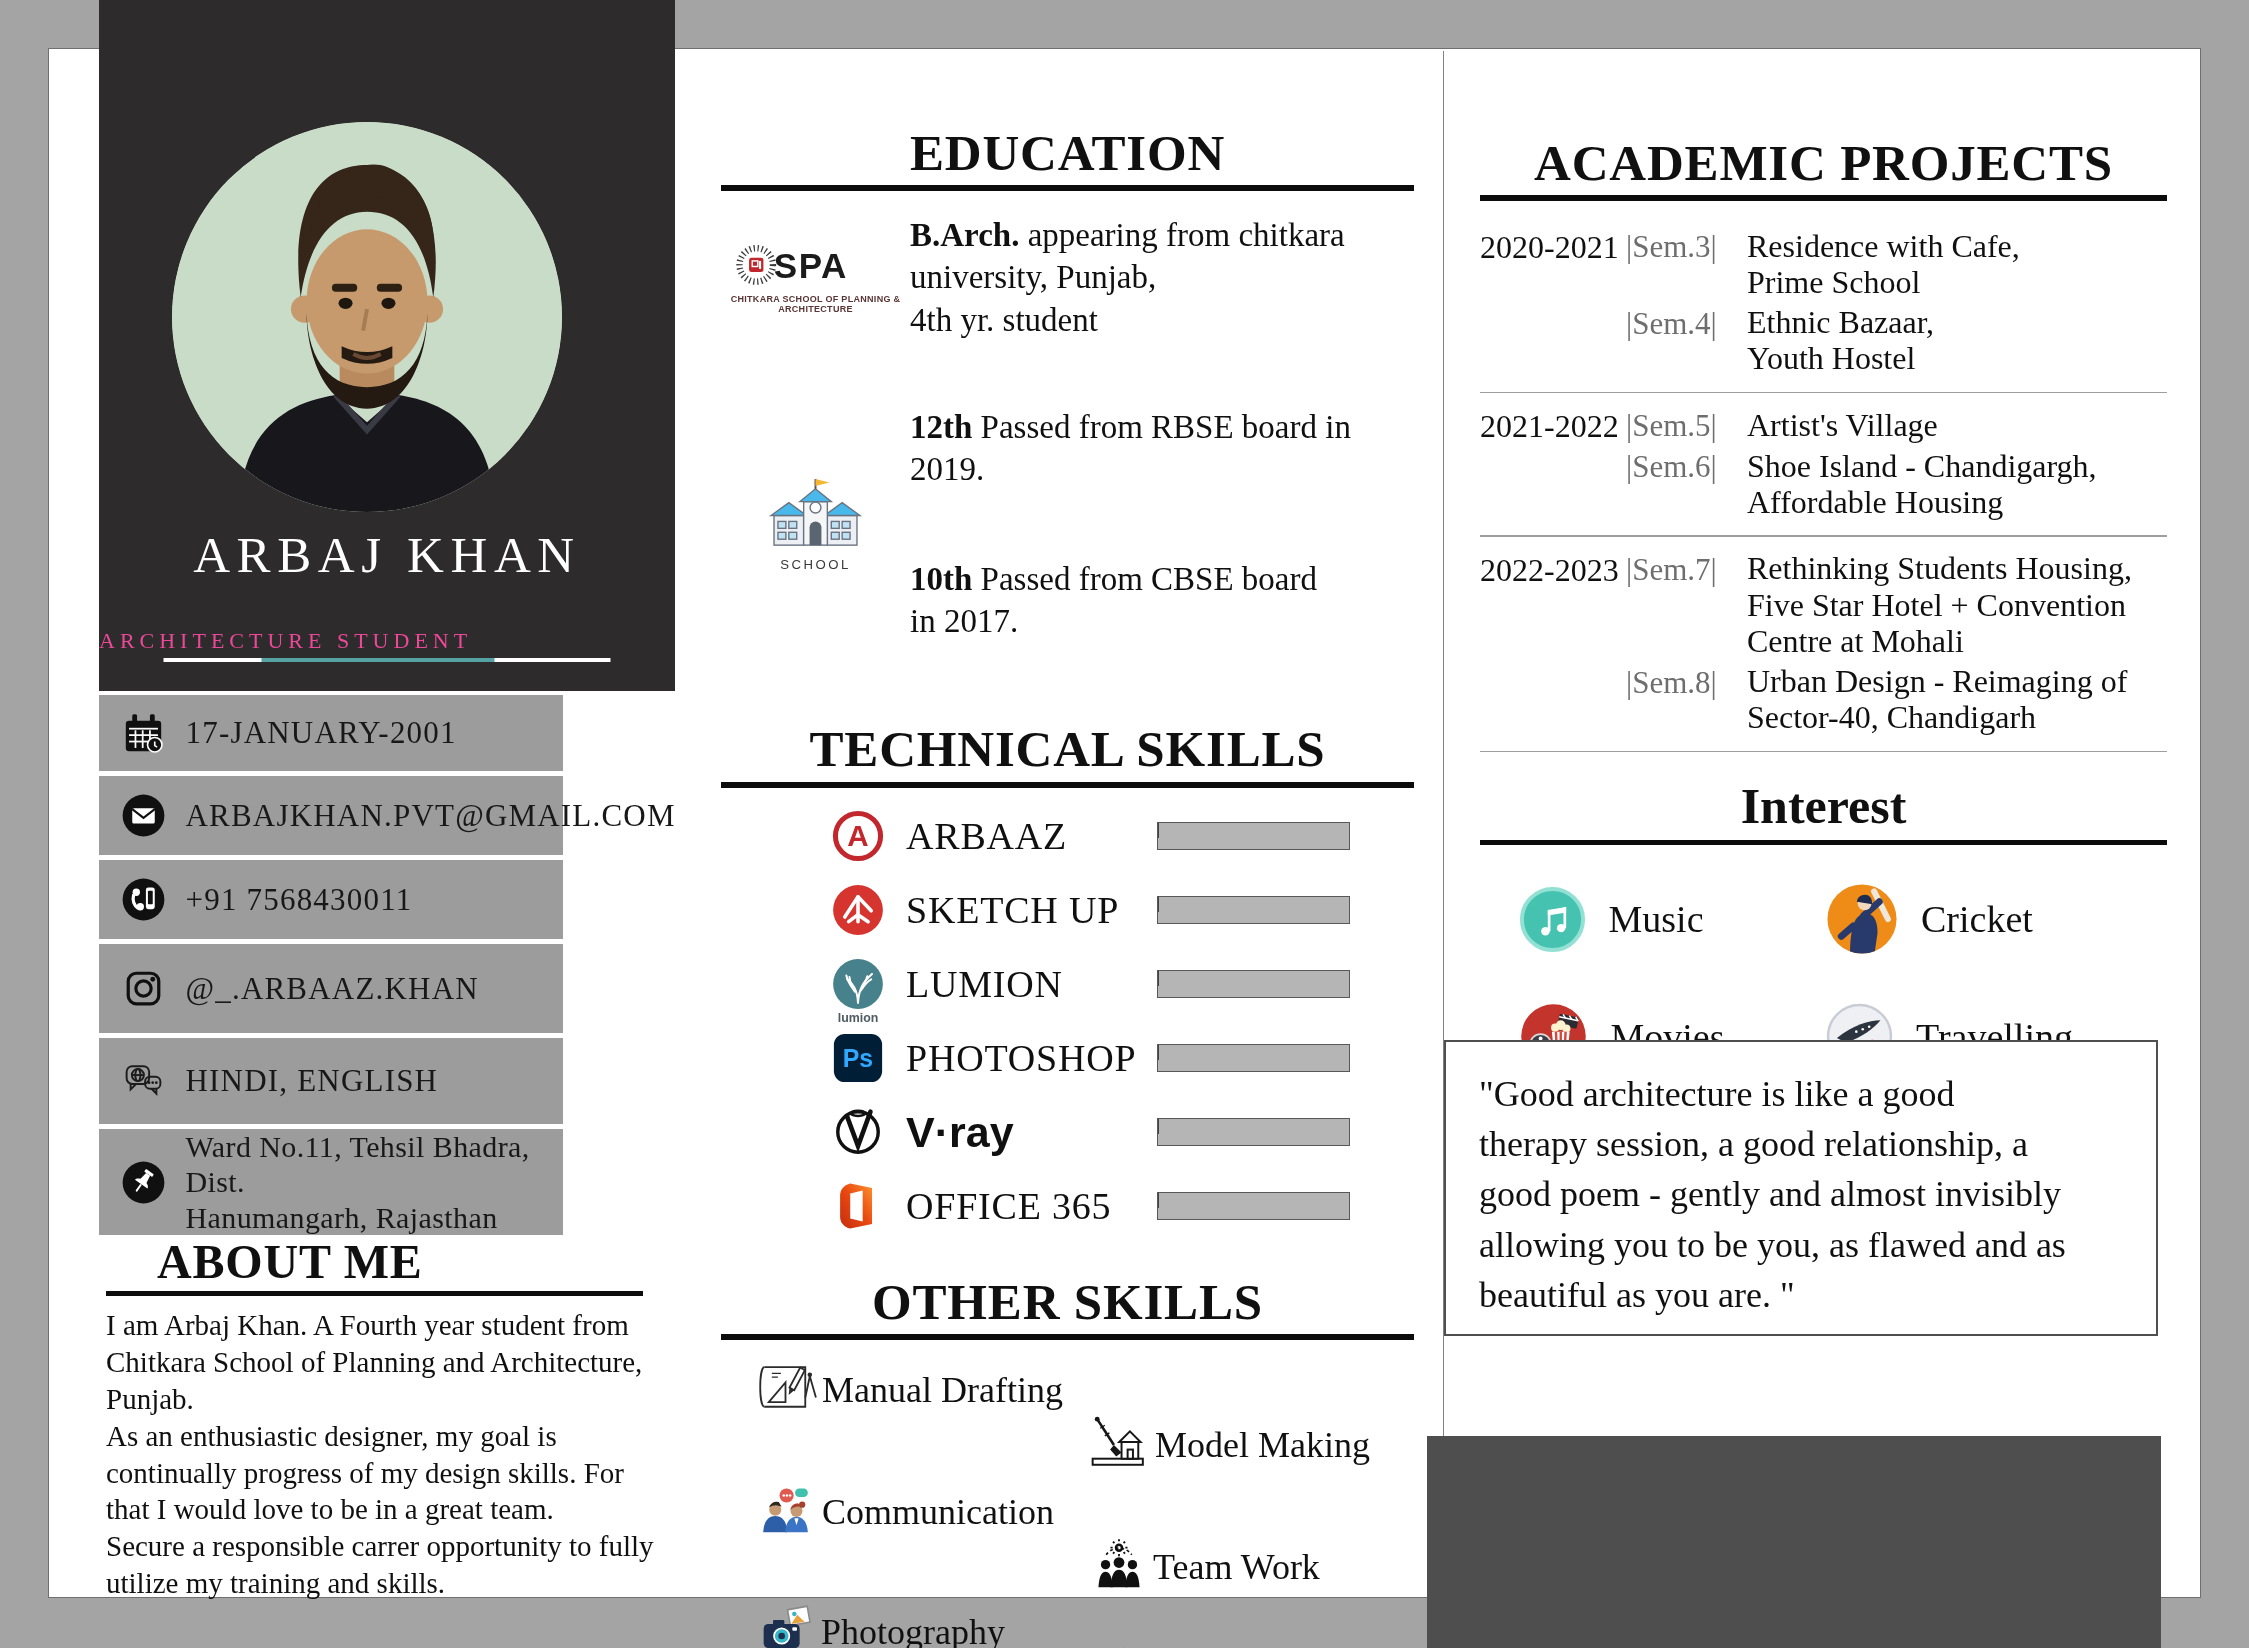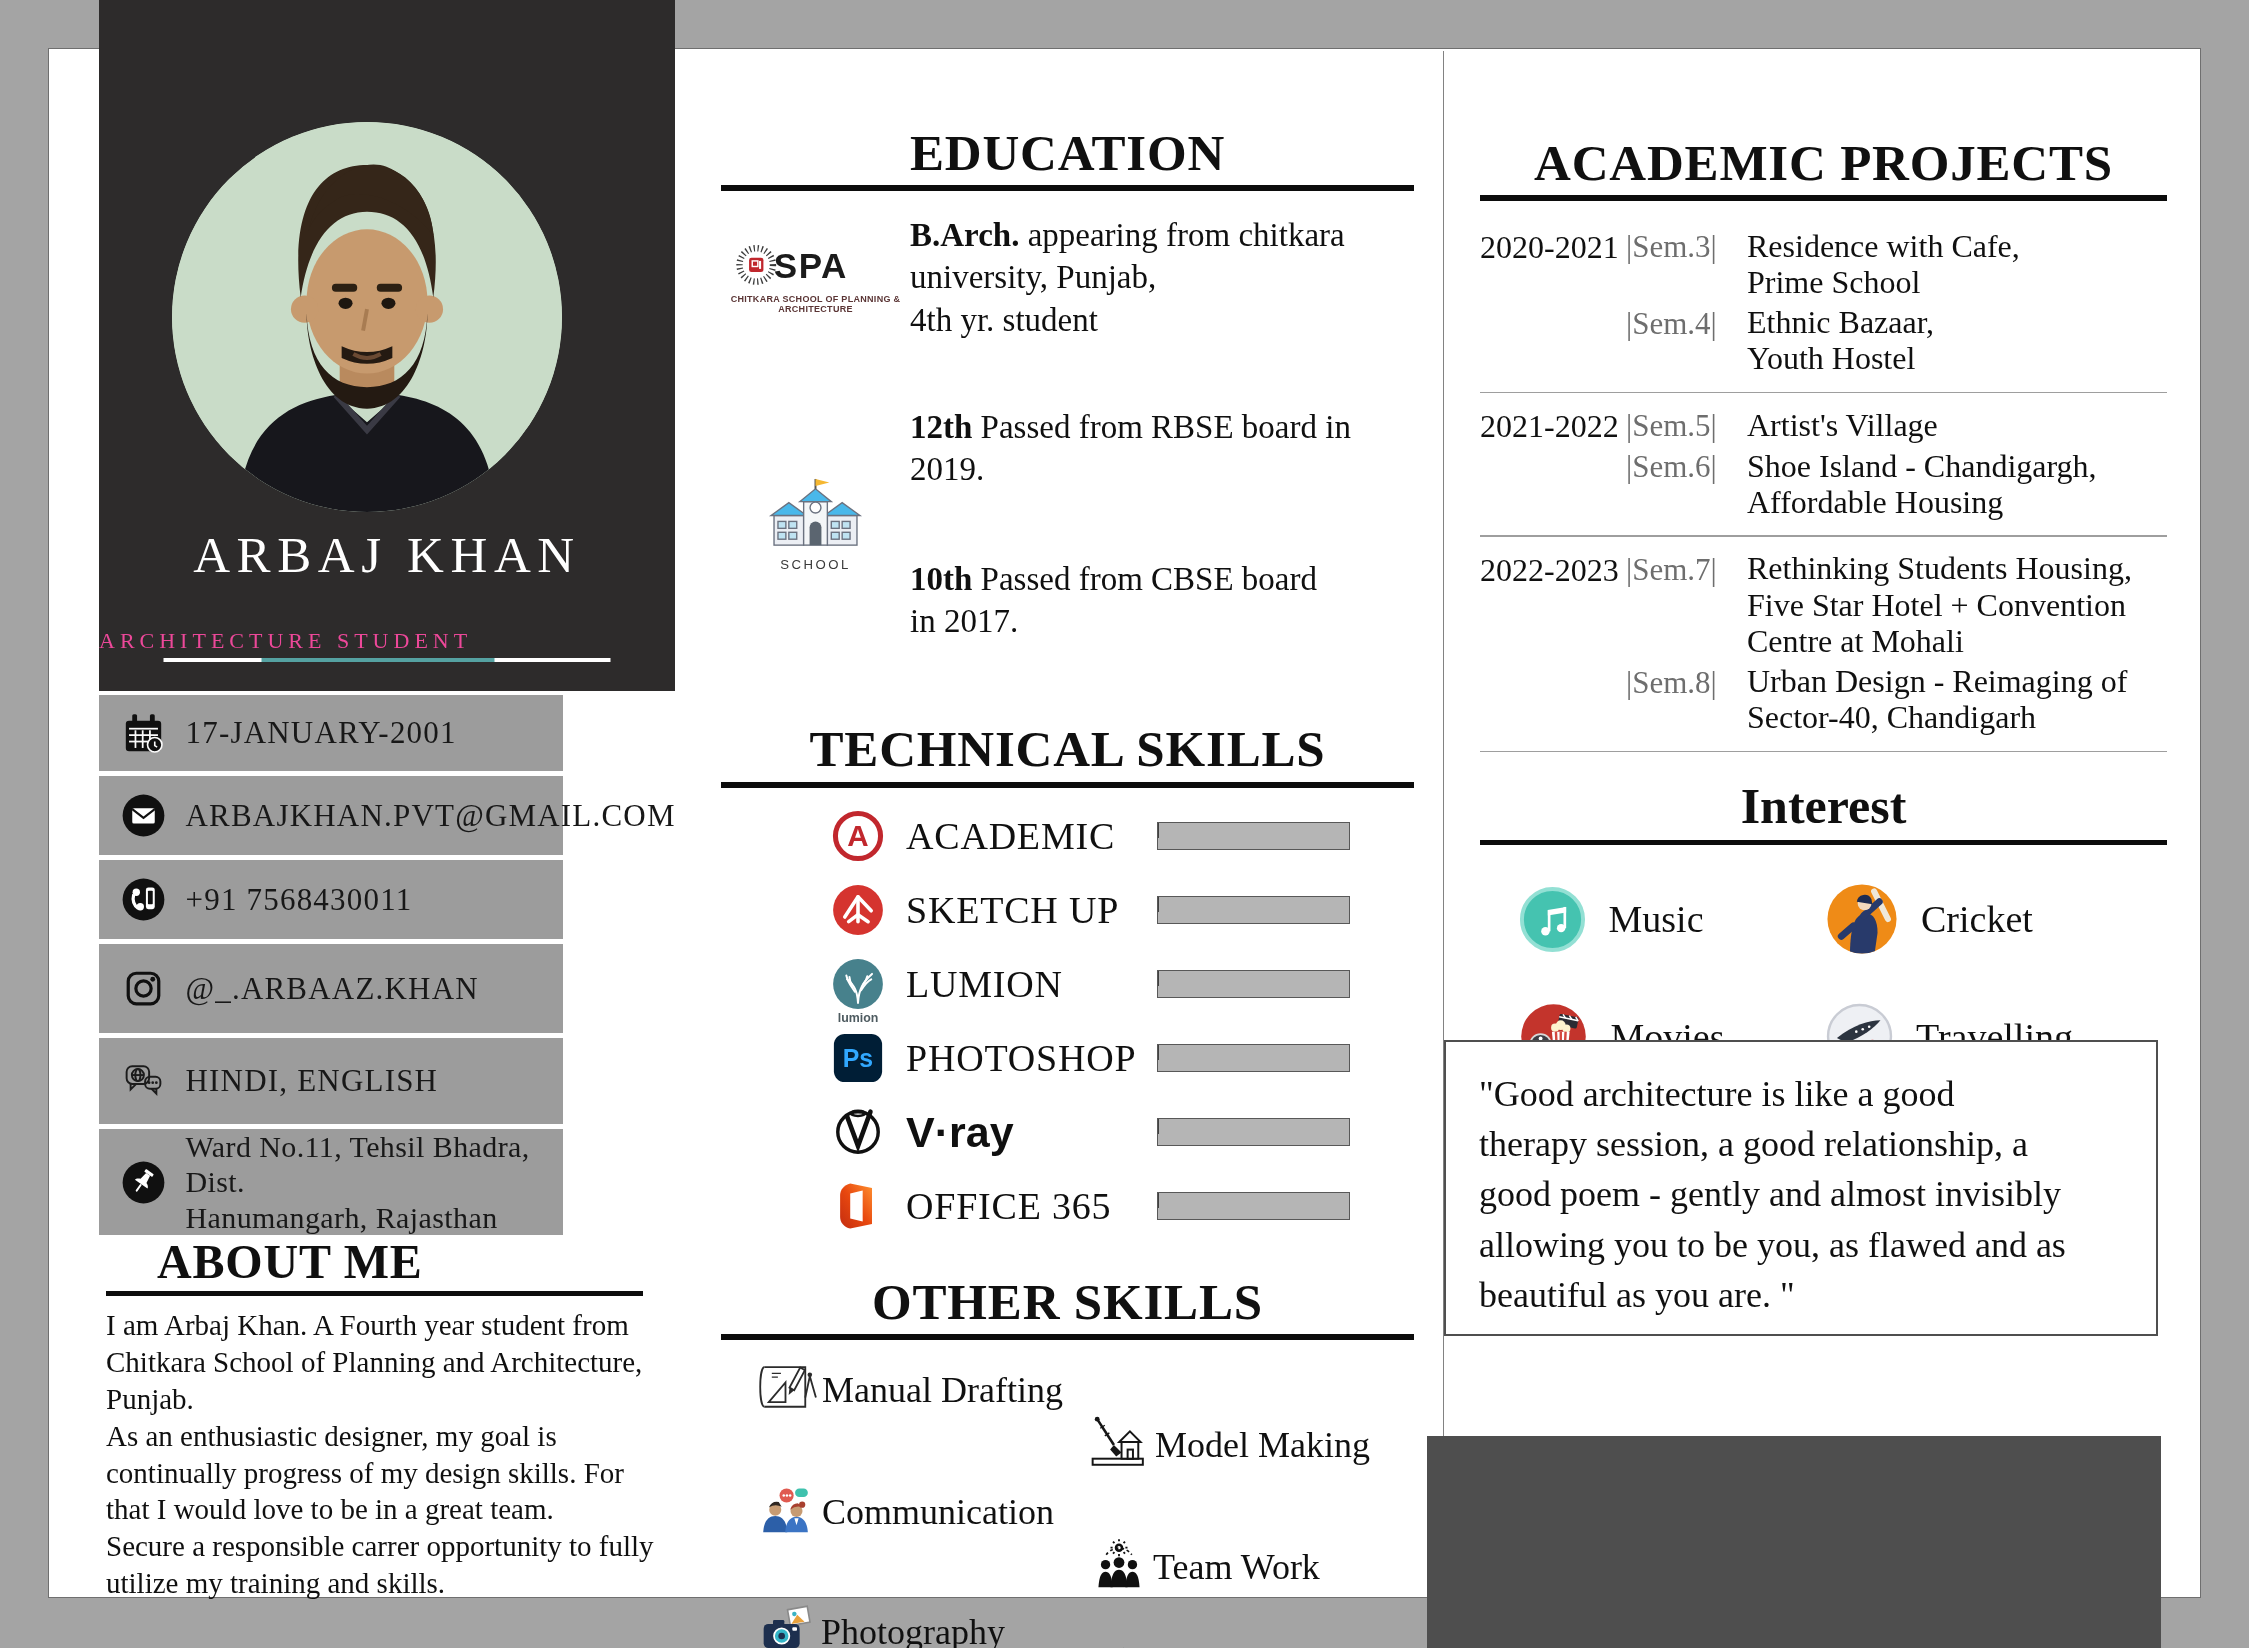--- a/index.html
+++ b/index.html
@@ -263,21 +263,21 @@
     <div class="sec-rule"></div>
 
     <div class="skills">
       <div class="skill-row">
         <span class="s-ic">
           <svg viewBox="0 0 72 72">
             <circle cx="36" cy="36" r="29" fill="#ffffff" stroke="#c1272d" stroke-width="6.5"></circle>
             <text x="36" y="49" text-anchor="middle" font-family="Liberation Sans, sans-serif" font-weight="bold" font-size="38" fill="#c1272d">A</text>
           </svg>
         </span>
-        <span class="s-label">ACADEMIC</span>
+        <span class="s-label">ARBAAZ</span>
         <span class="s-bar"><span class="s-fill" style="width: 84%; background: rgb(45, 111, 190);"></span></span>
       </div>
       <div class="skill-row">
         <span class="s-ic">
           <svg viewBox="0 0 72 72">
             <circle cx="36" cy="36" r="32" fill="#d5342f"></circle>
             <g stroke="#ffffff" stroke-width="4.6" fill="none" stroke-linecap="round" stroke-linejoin="round">
               <polyline points="19,45 36,19 53,37"></polyline>
               <line x1="36" y1="19" x2="36" y2="51"></line>
               <polyline points="24,51 36,42 49,51"></polyline>

